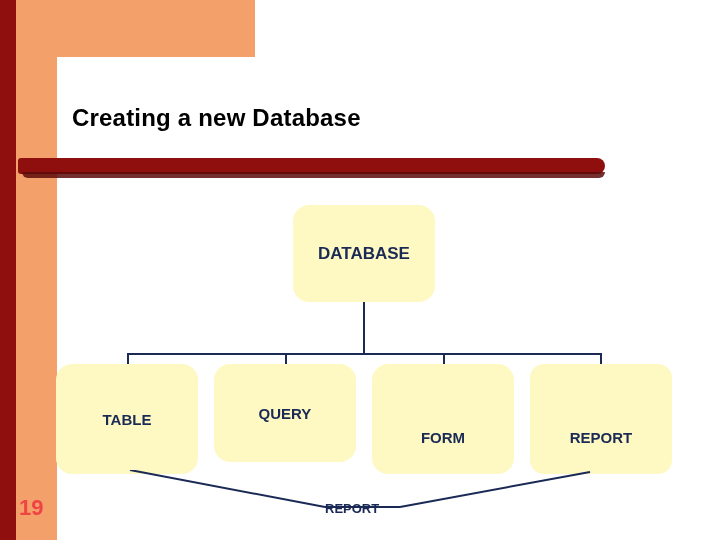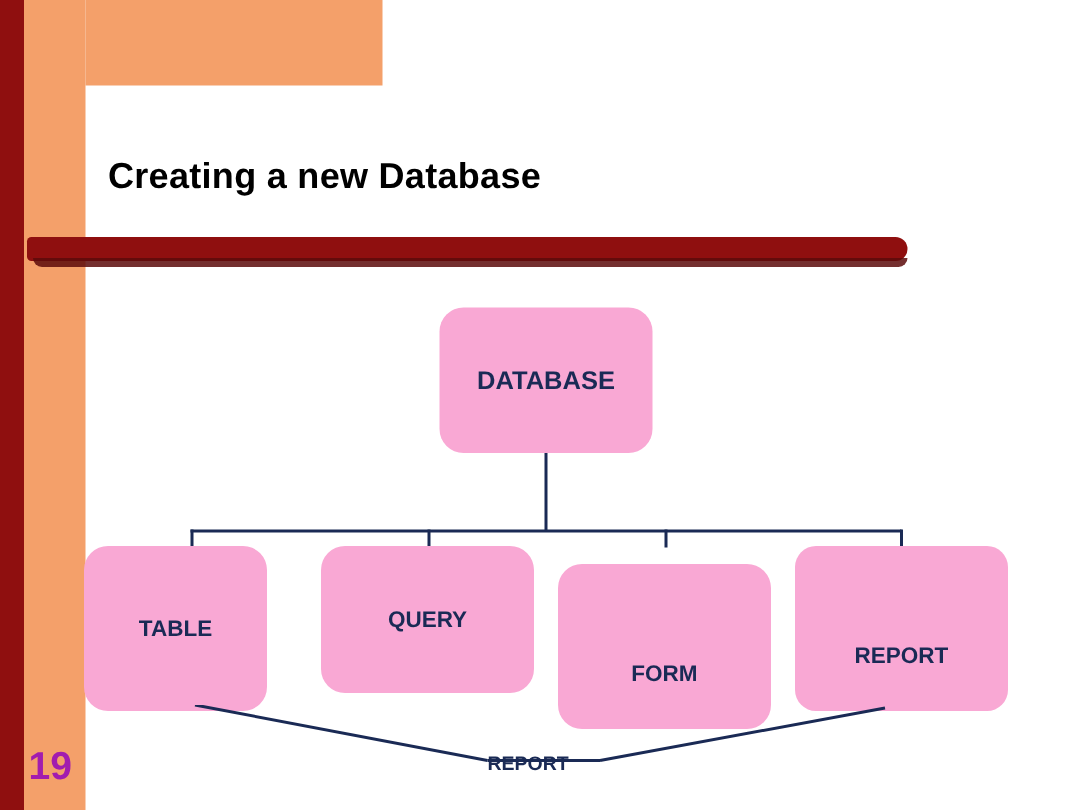--- a/index.html
+++ b/index.html
@@ -73,73 +73,72 @@
     background: #5c0a0a;
     border-radius: 0 0 6px 6px;
     opacity: 0.85;
   }
 
   
   .slide-number {
     position: absolute;
     left: 19px;
     top: 495px;
-    font-size: 26px;
-    font-weight: bold;
-    color: #a21caf;
+    font-size: 22px;
+    font-weight: bold;
+    color: #ef4444;
   }
 
   
   .diagram {
     position: absolute;
     left: 0;
     top: 0;
     width: 720px;
     height: 540px;
   }
   .node {
     position: absolute;
-    background: #f9a8d4;
+    background: #fef9c3;
     border-radius: 16px;
     display: flex;
     align-items: center;
     justify-content: center;
     text-align: center;
     font-size: 15px;
     font-weight: bold;
     color: #1a2a55;
     box-sizing: border-box;
   }
   .node.root {
     left: 293px;
     top: 205px;
     width: 142px;
     height: 97px;
     font-size: 17px;
   }
   .node.n-table {
     left: 56px;
     top: 364px;
-    width: 122px;
+    width: 142px;
     height: 110px;
   }
   .node.n-query {
     left: 214px;
     top: 364px;
     width: 142px;
     height: 98px;
     justify-content: center;
   }
   .node.n-form {
     left: 372px;
     top: 364px;
     width: 142px;
     height: 110px;
     font-size: 15px;
-    margin-top: 12px;
   }
   .node.n-report {
     left: 530px;
     top: 364px;
     width: 142px;
     height: 110px;
     border-radius: 14px;
   }
   .node.n-form .node-label,
   .node.n-report .node-label {

